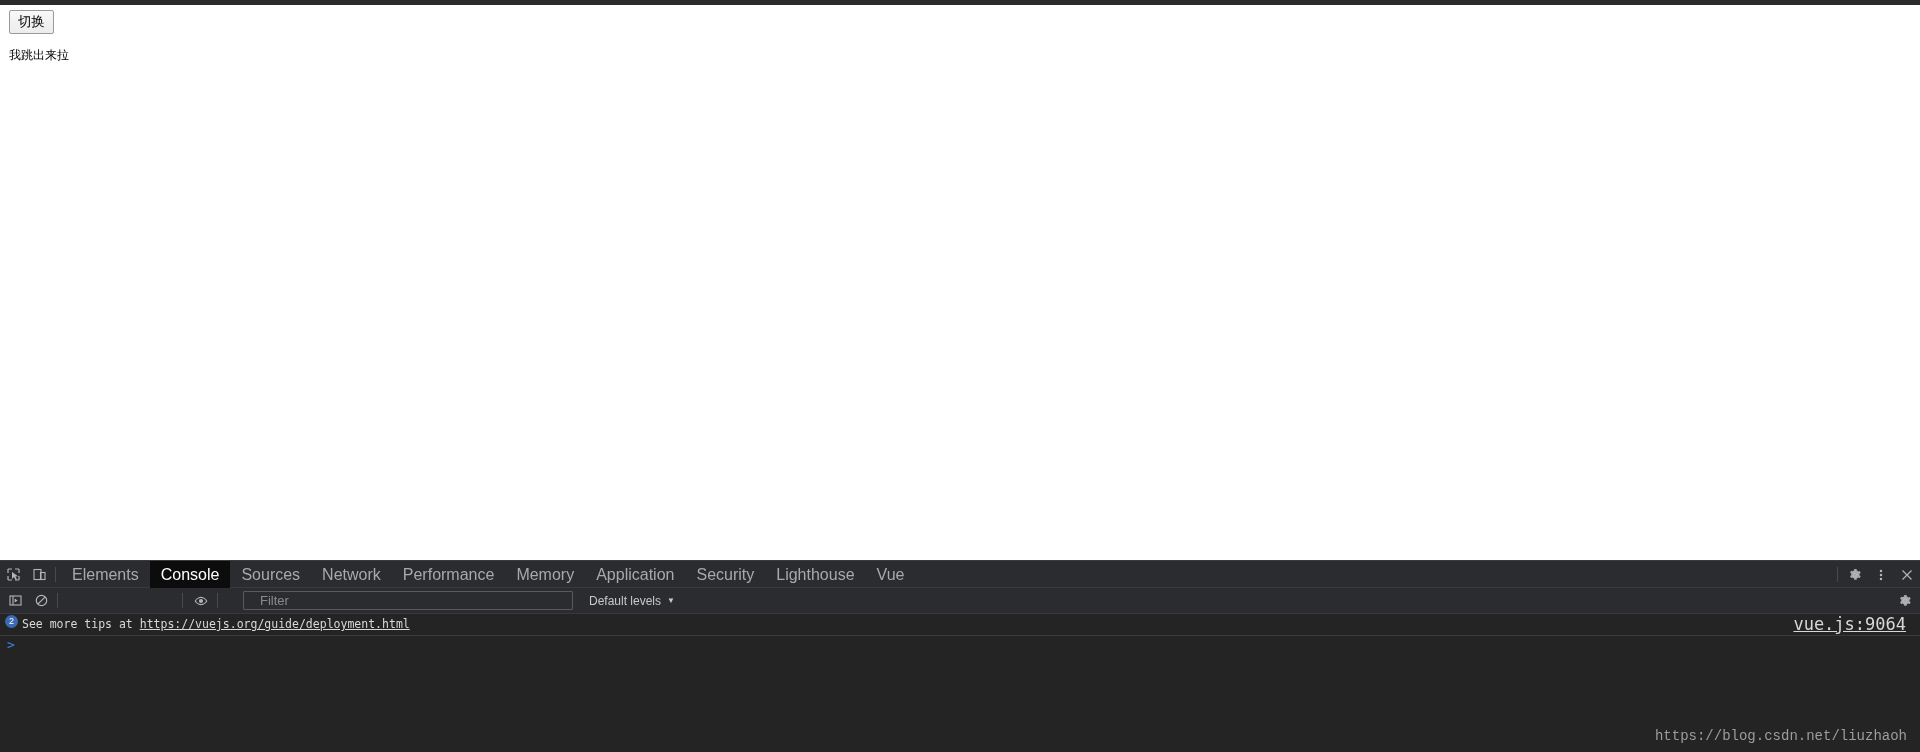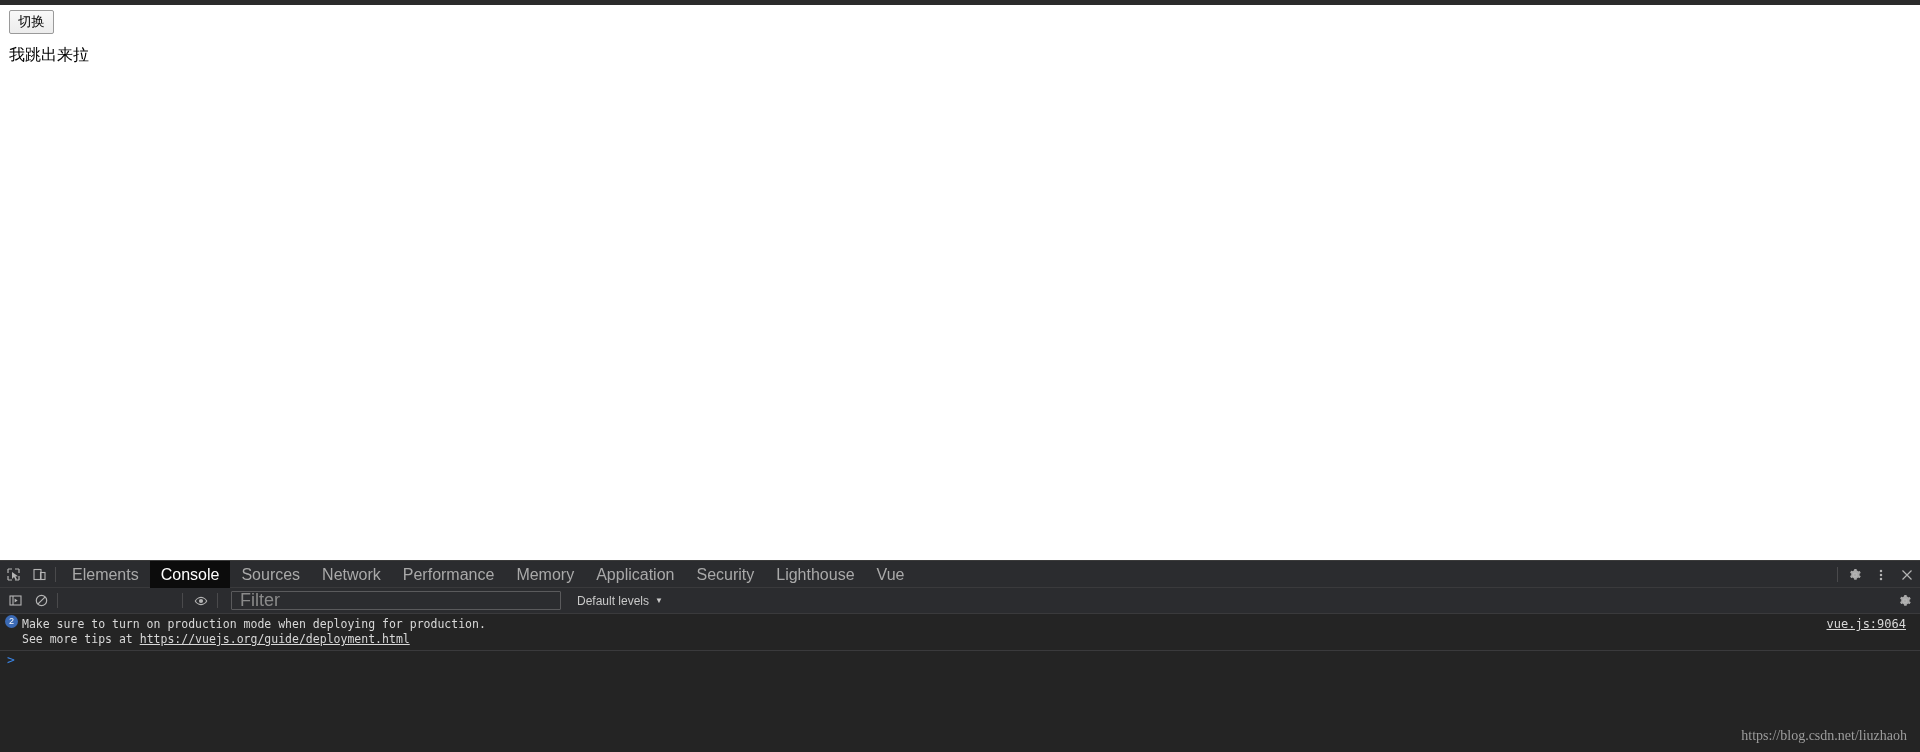--- a/index.html
+++ b/index.html
@@ -53,21 +53,21 @@
     border: 1px solid #9a9a9a;
     border-radius: 2px;
     cursor: default;
   }
 
   .page-text {
     position: absolute;
     left: 9px;
     top: 40px;
     font-family: Liberation Serif, serif;
-    font-size: 16px;
+    font-size: 12px;
     line-height: 20px;
     color: #000000;
     white-space: nowrap;
   }
 
   
   .devtools {
     position: absolute;
     left: 0;
     top: 560px;
@@ -160,27 +160,27 @@
   }
   .ctx-select .caret {
     font-size: 8px;
     color: #bdbdbd;
     line-height: 1;
   }
 
   .filter-input {
     width: 330px;
     height: 19px;
-    margin-left: 8px;
-    padding: 0 8px;
+    margin-left: 20px;
+    padding: 0 16px;
     background: #2b2c2f;
     border: 1px solid #5a5a5c;
     border-radius: 1px;
     color: #d6d6d6;
-    font-size: 18px;
+    font-size: 13px;
     font-family: "Liberation Sans", sans-serif;
     outline: none;
     flex: 0 0 auto;
   }
   .filter-input::placeholder { color: #8a8a8a; }
 
   .levels-select {
     height: 20px;
     display: flex;
     align-items: center;
@@ -247,21 +247,21 @@
   .msg-link {
     color: #d8d8d8;
     text-decoration: underline;
   }
 
   .msg-source {
     position: absolute;
     right: 14px;
     top: 3px;
     font-family: "DejaVu Sans Mono", monospace;
-    font-size: 12px;
+    font-size: 17px;
     line-height: 15px;
     color: #d8d8d8;
     text-decoration: underline;
     cursor: default;
   }
 
   .prompt-row {
     display: flex;
     align-items: center;
     height: 18px;
@@ -282,21 +282,21 @@
     color: #d8d8d8;
     font-family: "DejaVu Sans Mono", monospace;
     font-size: 11.5px;
     padding-left: 6px;
   }
 
   .watermark {
     position: absolute;
     right: 13px;
     bottom: 8px;
-    font-family: Liberation Serif, serif;
+    font-family: Liberation Mono, monospace;
     font-size: 14px;
     color: #9d9d9d;
     white-space: nowrap;
   }
 </style>
 </head>
 <body>
 
 <div id="root">
 
@@ -412,23 +412,20 @@
         </div>
       </div>
     </div>
 
     <div class="dt-console">
 
       <div class="msg-group">
         <div class="count-badge">2</div>
 
 
-        <div class="msg-line">
-          <span>Make sure to turn on production mode when deploying for production.</span>
-        </div>
 
         <div class="msg-line">
           <span>See more tips at </span><span class="msg-link">https://vuejs.org/guide/deployment.html</span>
         </div>
 
         <div class="msg-source">vue.js:9064</div>
       </div>
 
       <div class="prompt-row">
         <span class="prompt-caret">&gt;</span>

